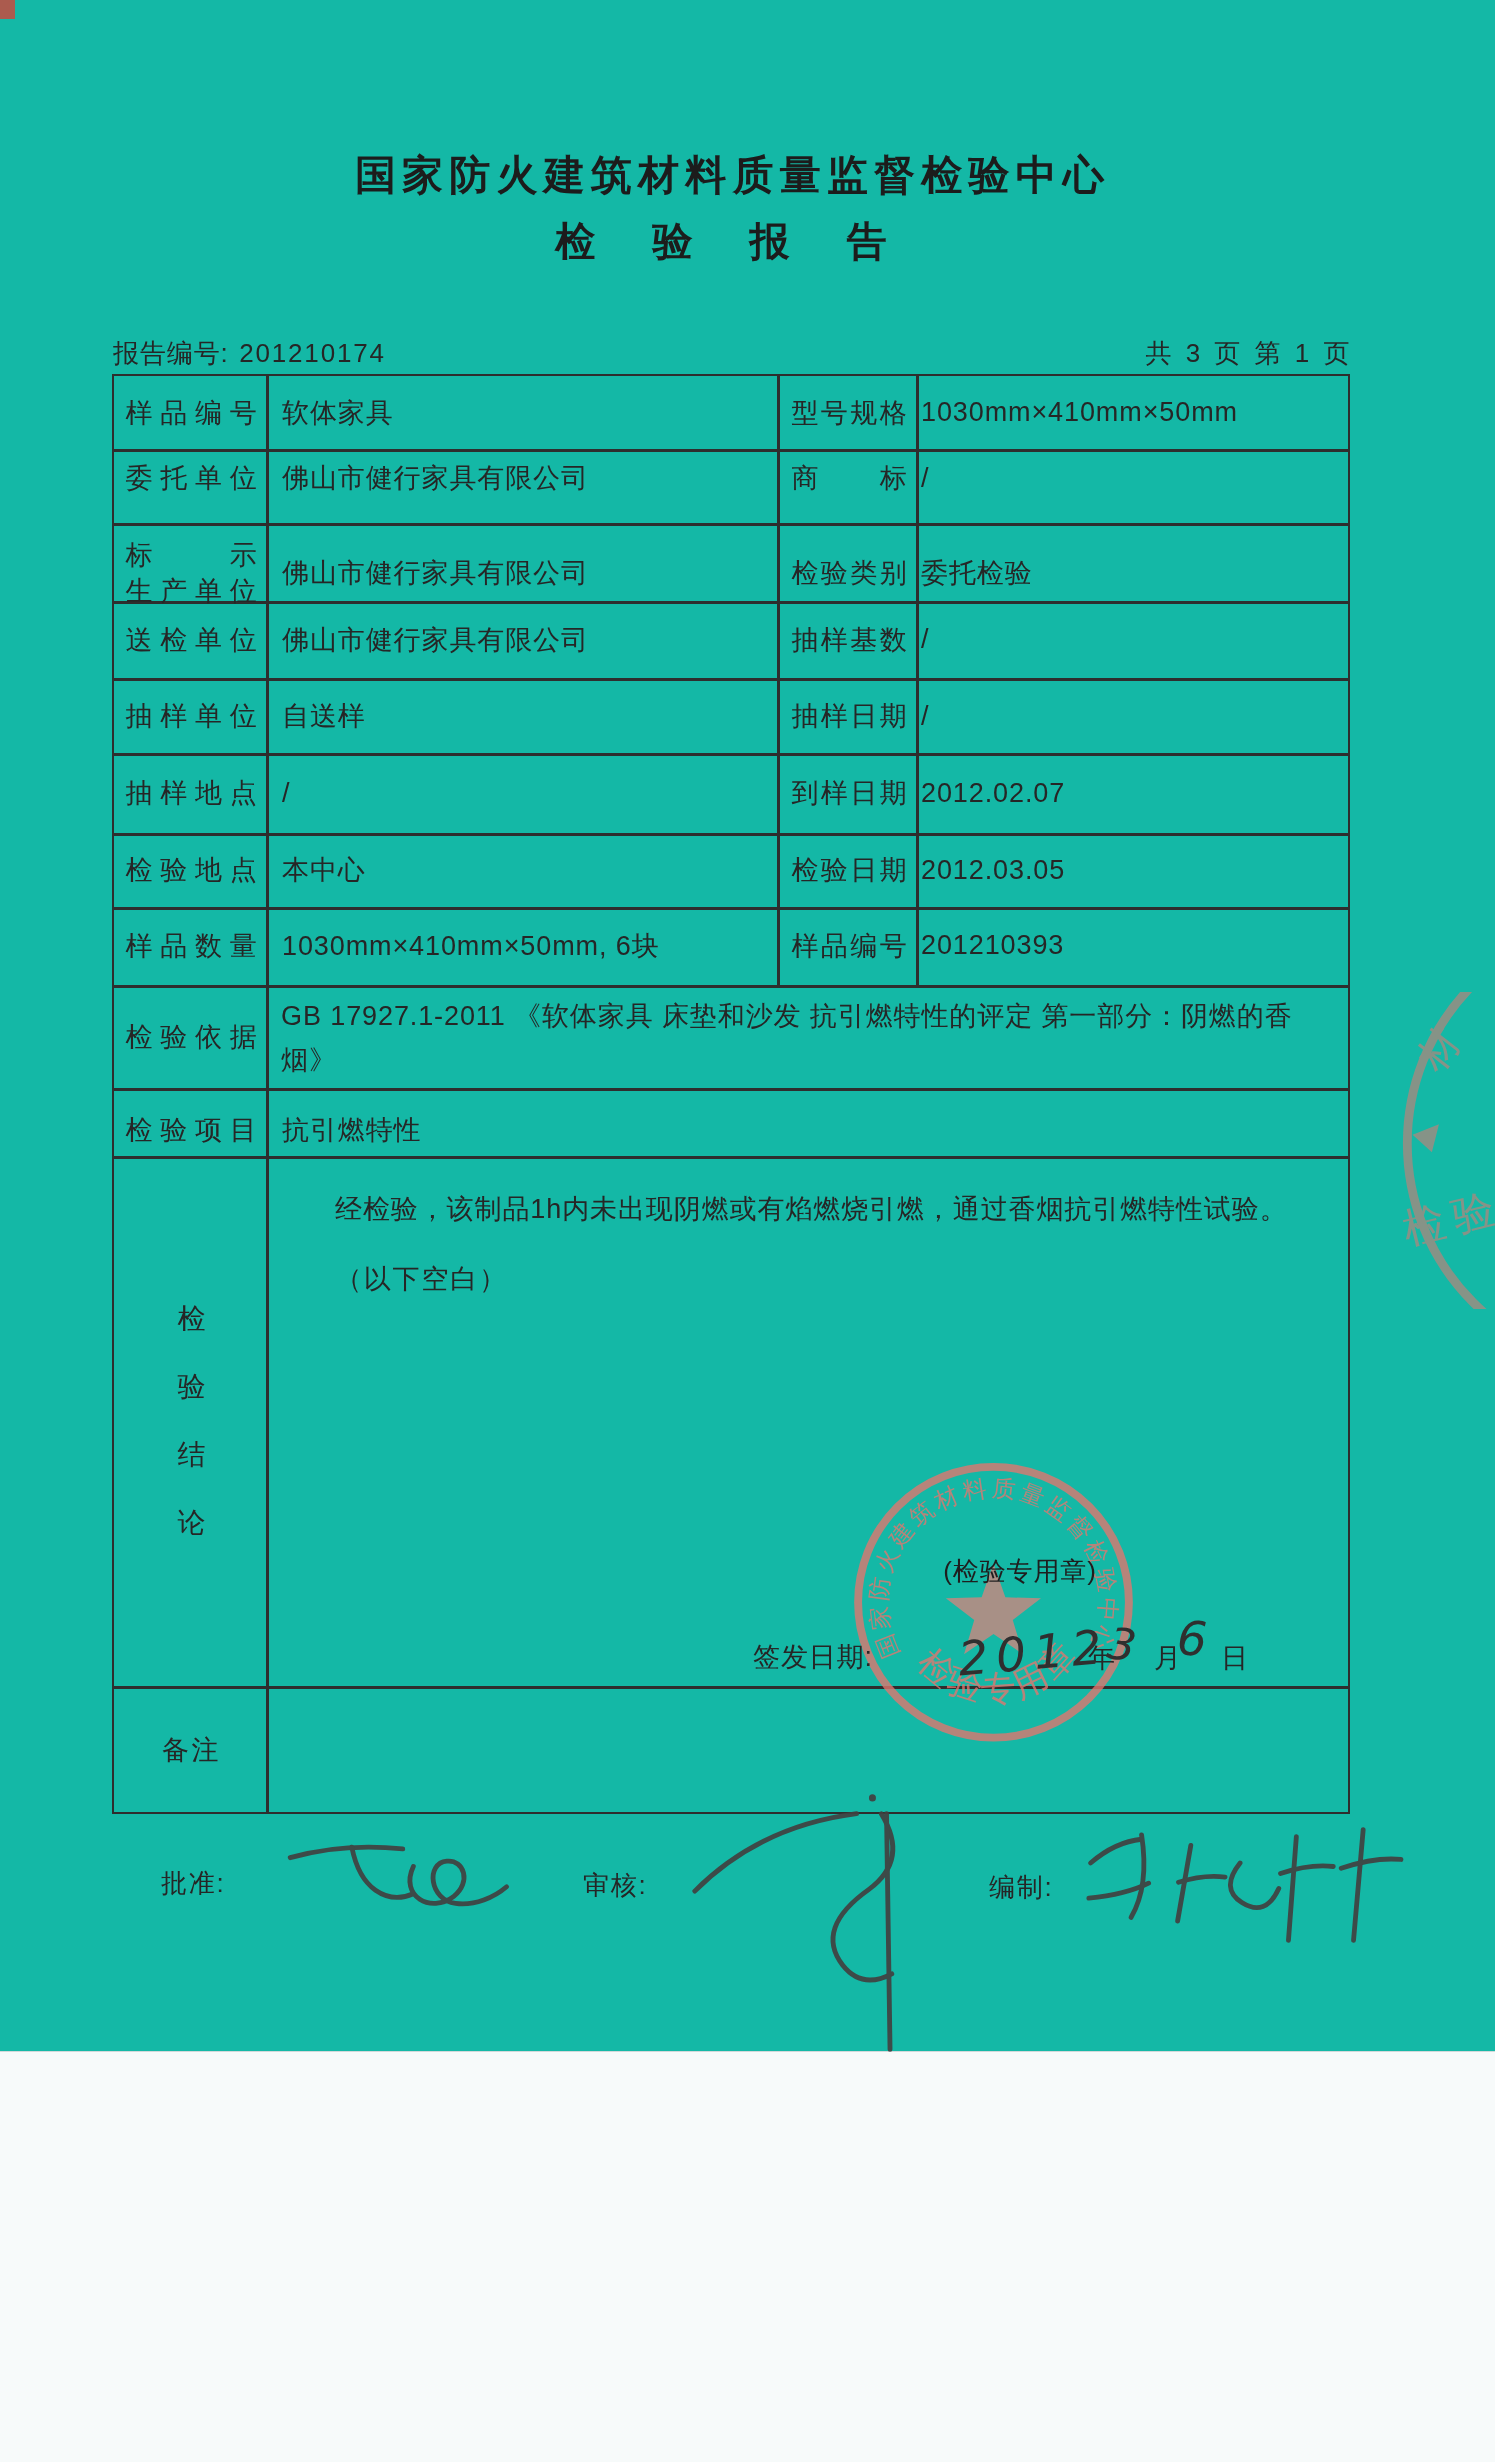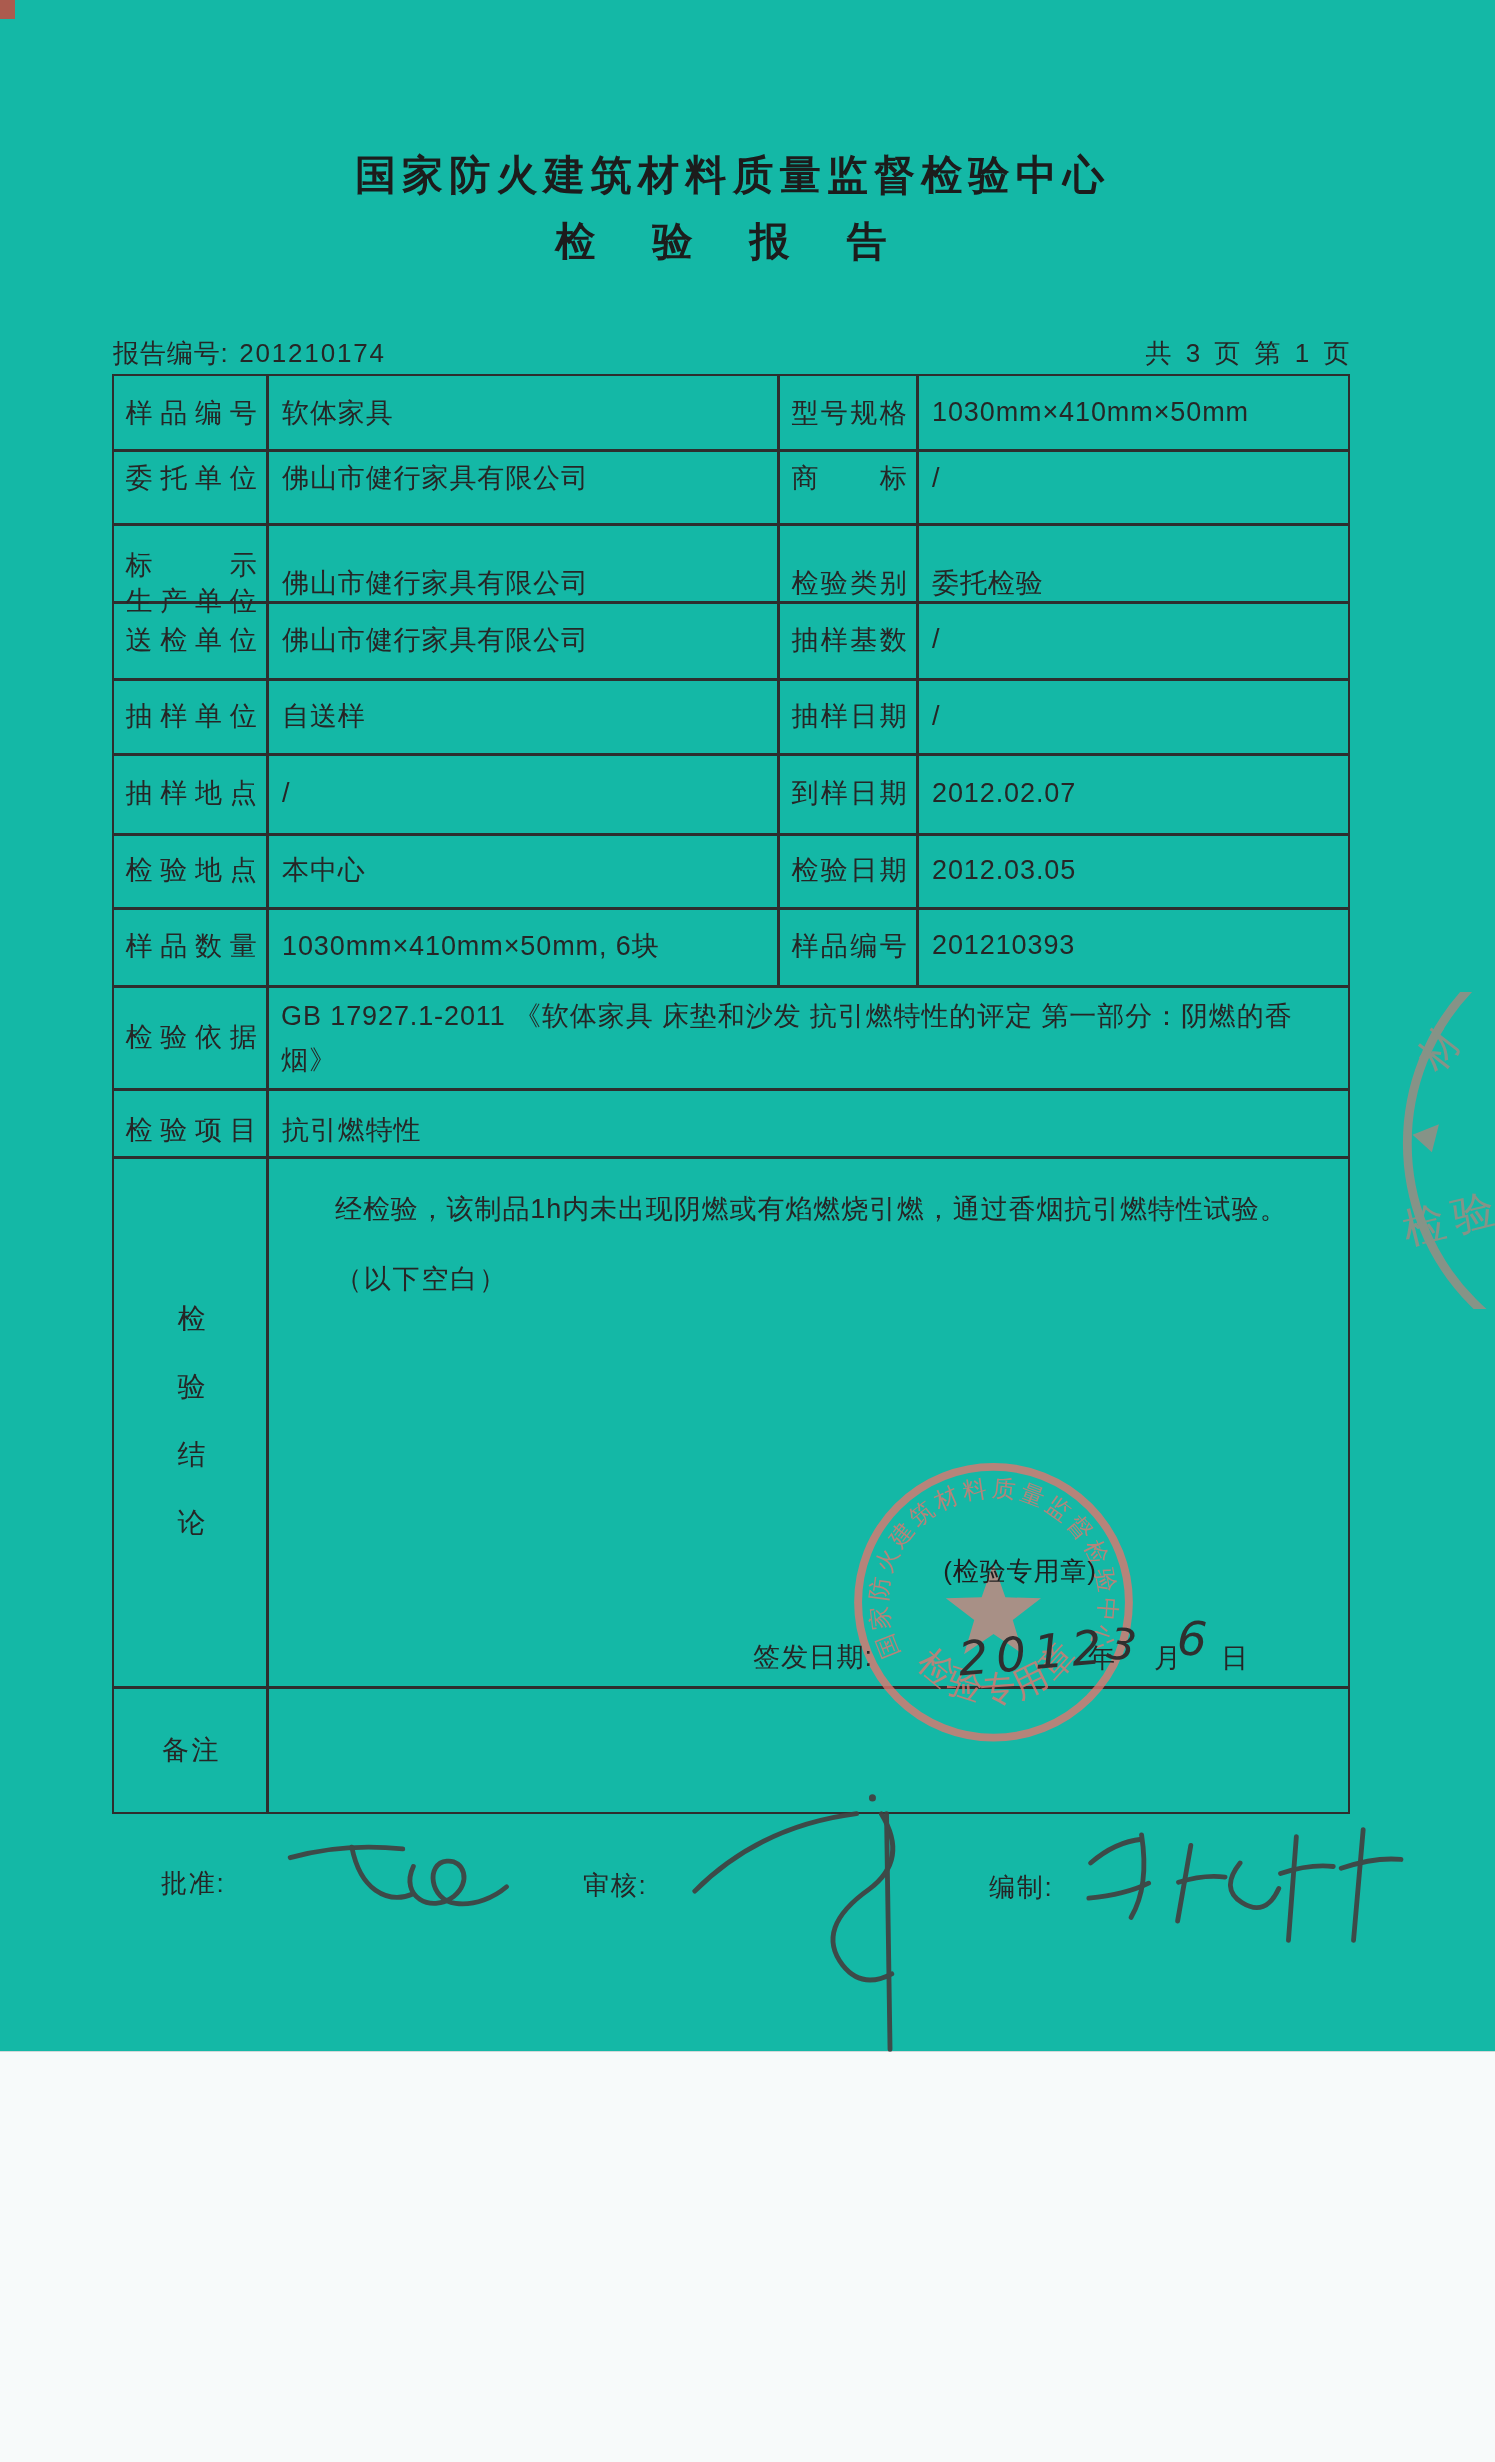--- a/index.html
+++ b/index.html
@@ -23,32 +23,32 @@
        border:2.6px solid #2e2e2e;box-sizing:border-box;}
   .hline{position:absolute;left:0;width:100%;height:2.6px;background:#2e2e2e;}
   .vline{position:absolute;top:0;width:2.6px;background:#2e2e2e;}
   .vl-a{left:152px;height:100%;}
   .vl-b{left:663px;height:609px;}
   .vl-c{left:802px;height:609px;}
   .h1{top:73px;}.h2{top:147px;}.h3{top:225px;}.h4{top:302px;}.h5{top:377px;}
   .h6{top:457px;}.h7{top:531px;}.h8{top:609px;}.h9{top:712px;}.h10{top:780px;}.h11{top:1310px;}
 
   .row{position:absolute;left:0;width:100%;}
-  .r1{top:0;height:73px;}.r2{top:73px;height:58px;}.r3{top:157px;height:100px;}
+  .r1{top:0;height:73px;}.r2{top:73px;height:58px;}.r3{top:147px;height:100px;}
   .r4{top:225px;height:77px;}.r5{top:302px;height:76px;}.r6{top:377px;height:80px;}
   .r7{top:457px;height:74px;}.r8{top:531px;height:77px;}
   .r9{top:609px;height:104px;}.r10{top:720px;height:68px;padding-left:22px;}
   .r11{top:780px;height:530px;}.r12{top:1310px;height:127px;}
 
   .cell{position:absolute;top:0;height:100%;display:flex;align-items:center;
         font-size:27px;letter-spacing:0.9px;}
   .c1{left:0;width:155px;}
   .c2{left:155px;width:508px;padding-left:13px;box-sizing:border-box;}
   .c3{left:666px;width:139px;}
-  .c4{left:805px;width:431px;padding-left:13px;box-sizing:border-box;}
+  .c4{left:805px;width:431px;padding-left:2px;box-sizing:border-box;}
   .jlabel{flex:1;margin:0 11.4px;text-align:justify;text-align-last:justify;}
   .center-label{flex:1;text-align:center;letter-spacing:2.6px;}
   .two-line{flex:1;margin:0 11.4px;}
   .two-line span{display:block;text-align:justify;text-align-last:justify;line-height:36px;}
   .wide-val{position:absolute;left:167px;top:8.8px;width:1051px;line-height:44px;
         font-size:27px;letter-spacing:0.9px;}
   .vlabel{width:31px;margin:0 auto;text-align:center;font-size:28px;line-height:68px;
         word-break:break-all;letter-spacing:0;}
 
   .conclusion-text{position:absolute;left:167px;top:813px;width:1051px;font-size:27px;

